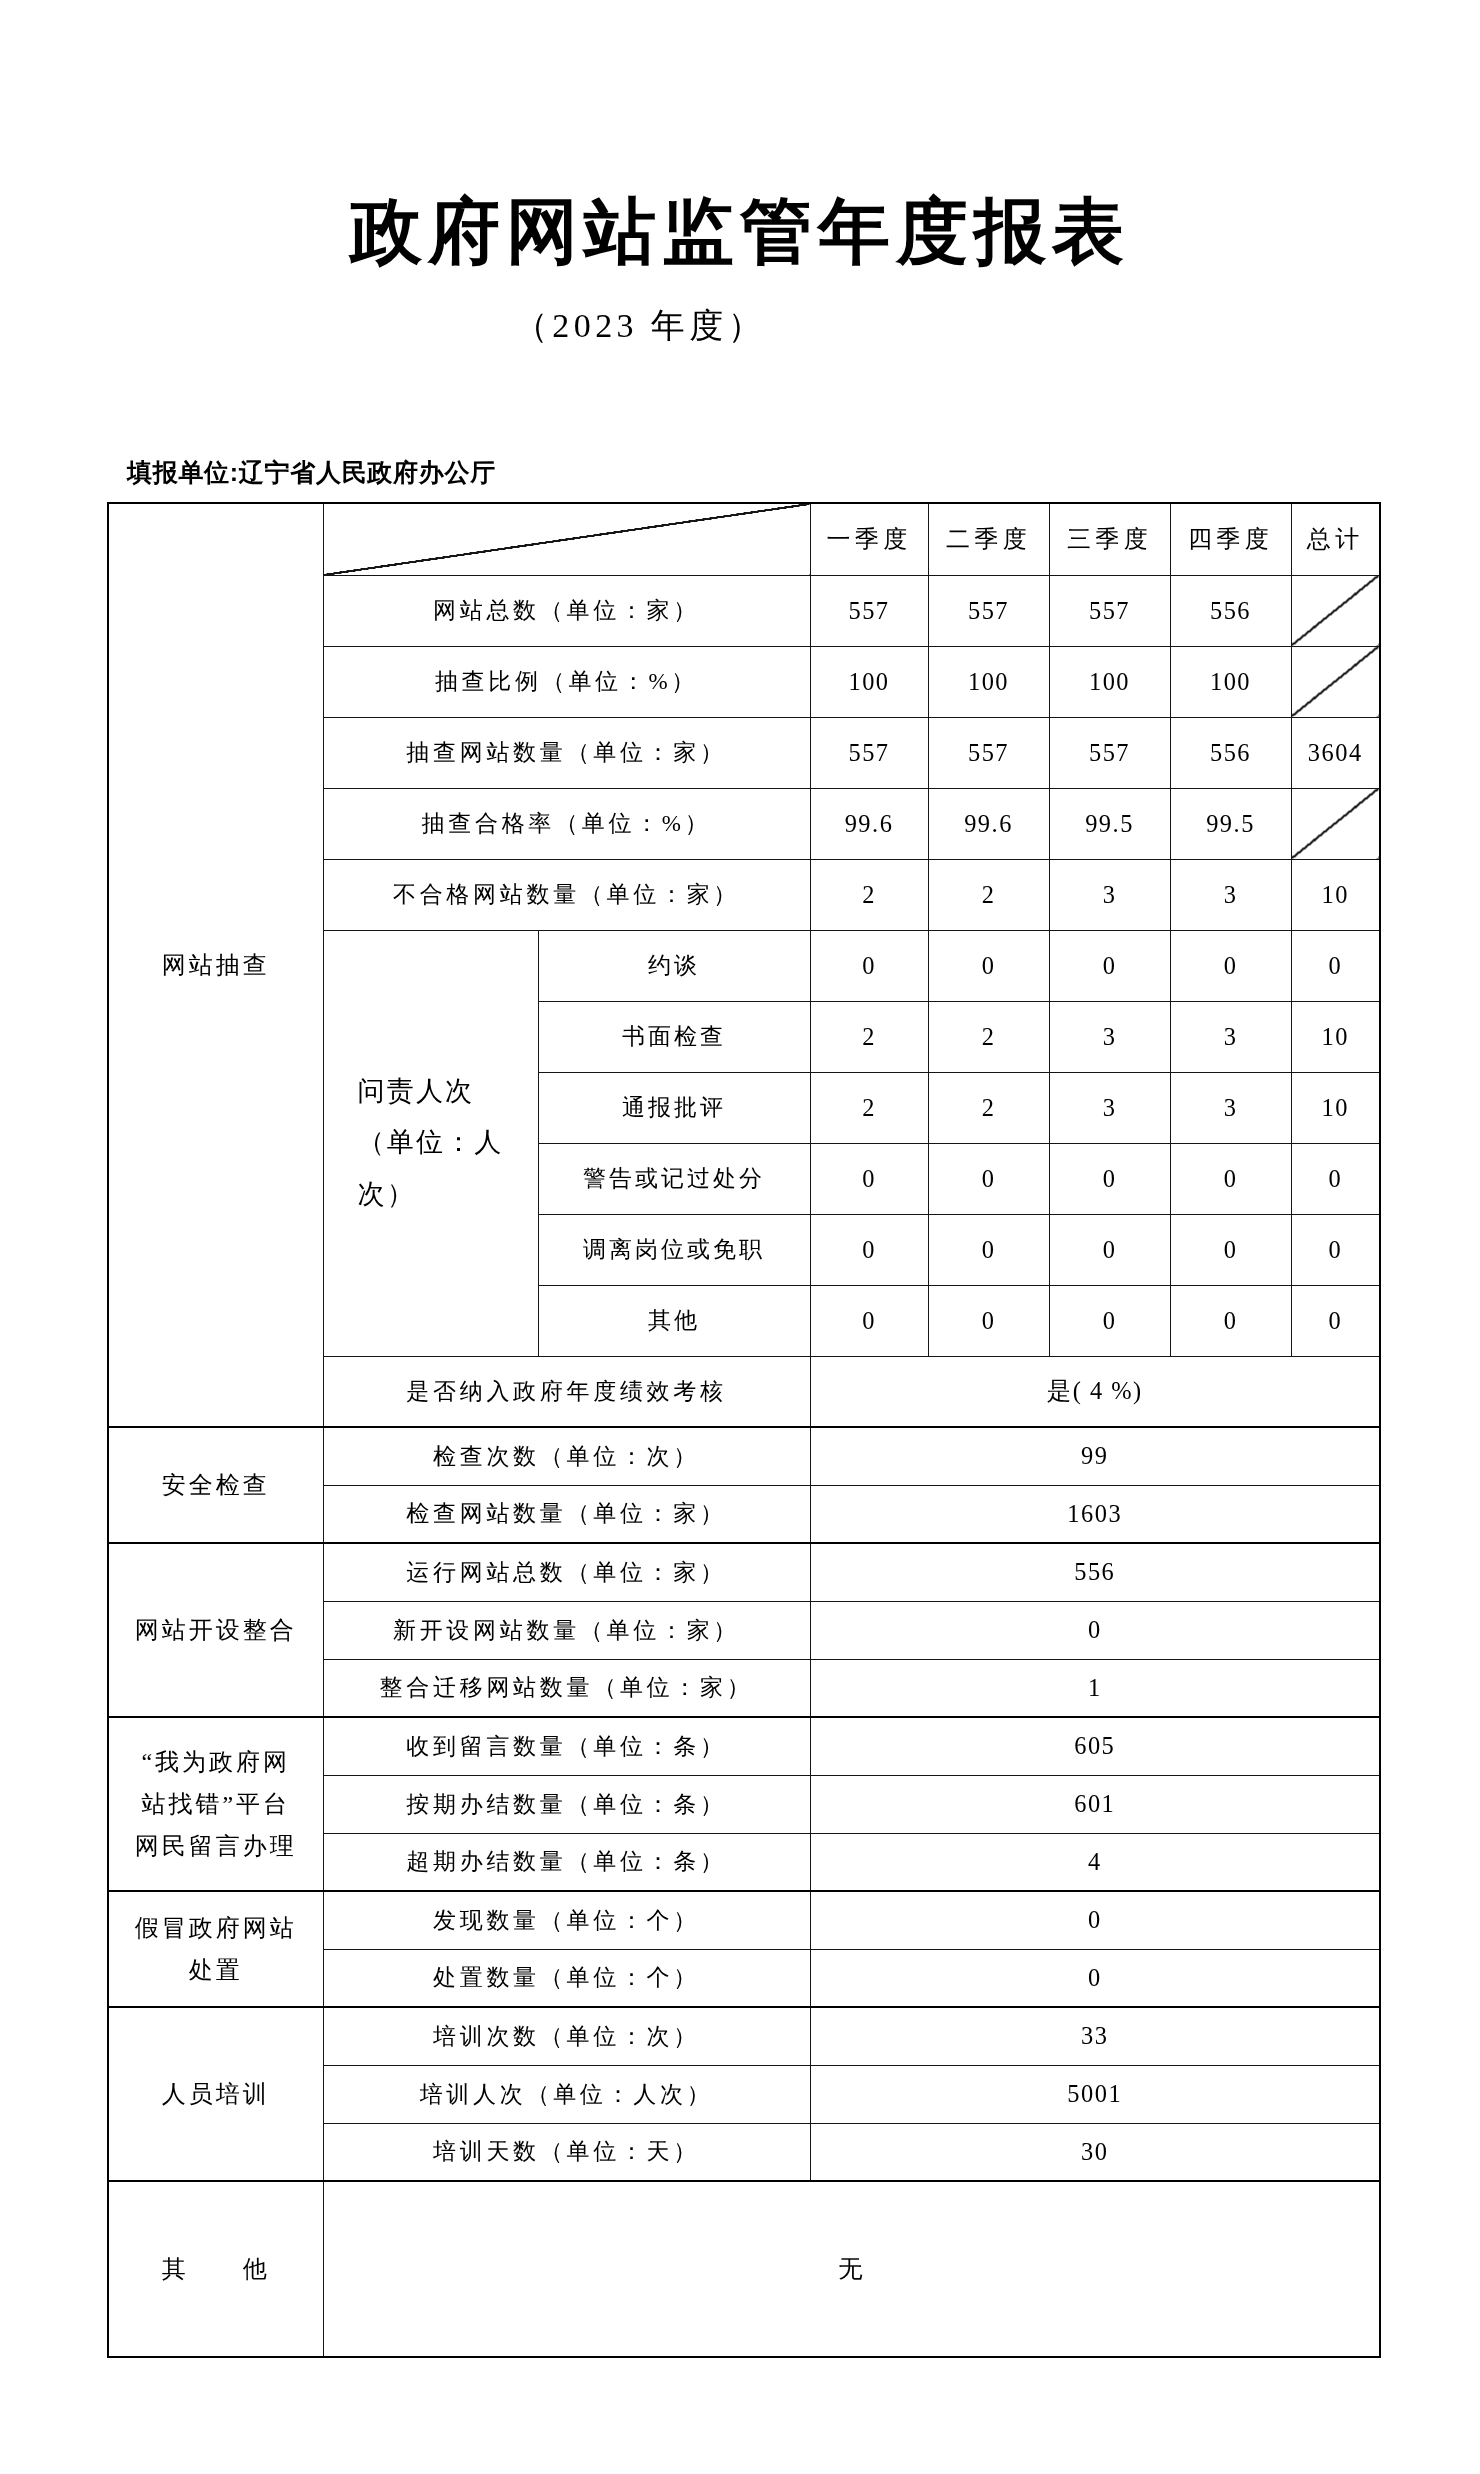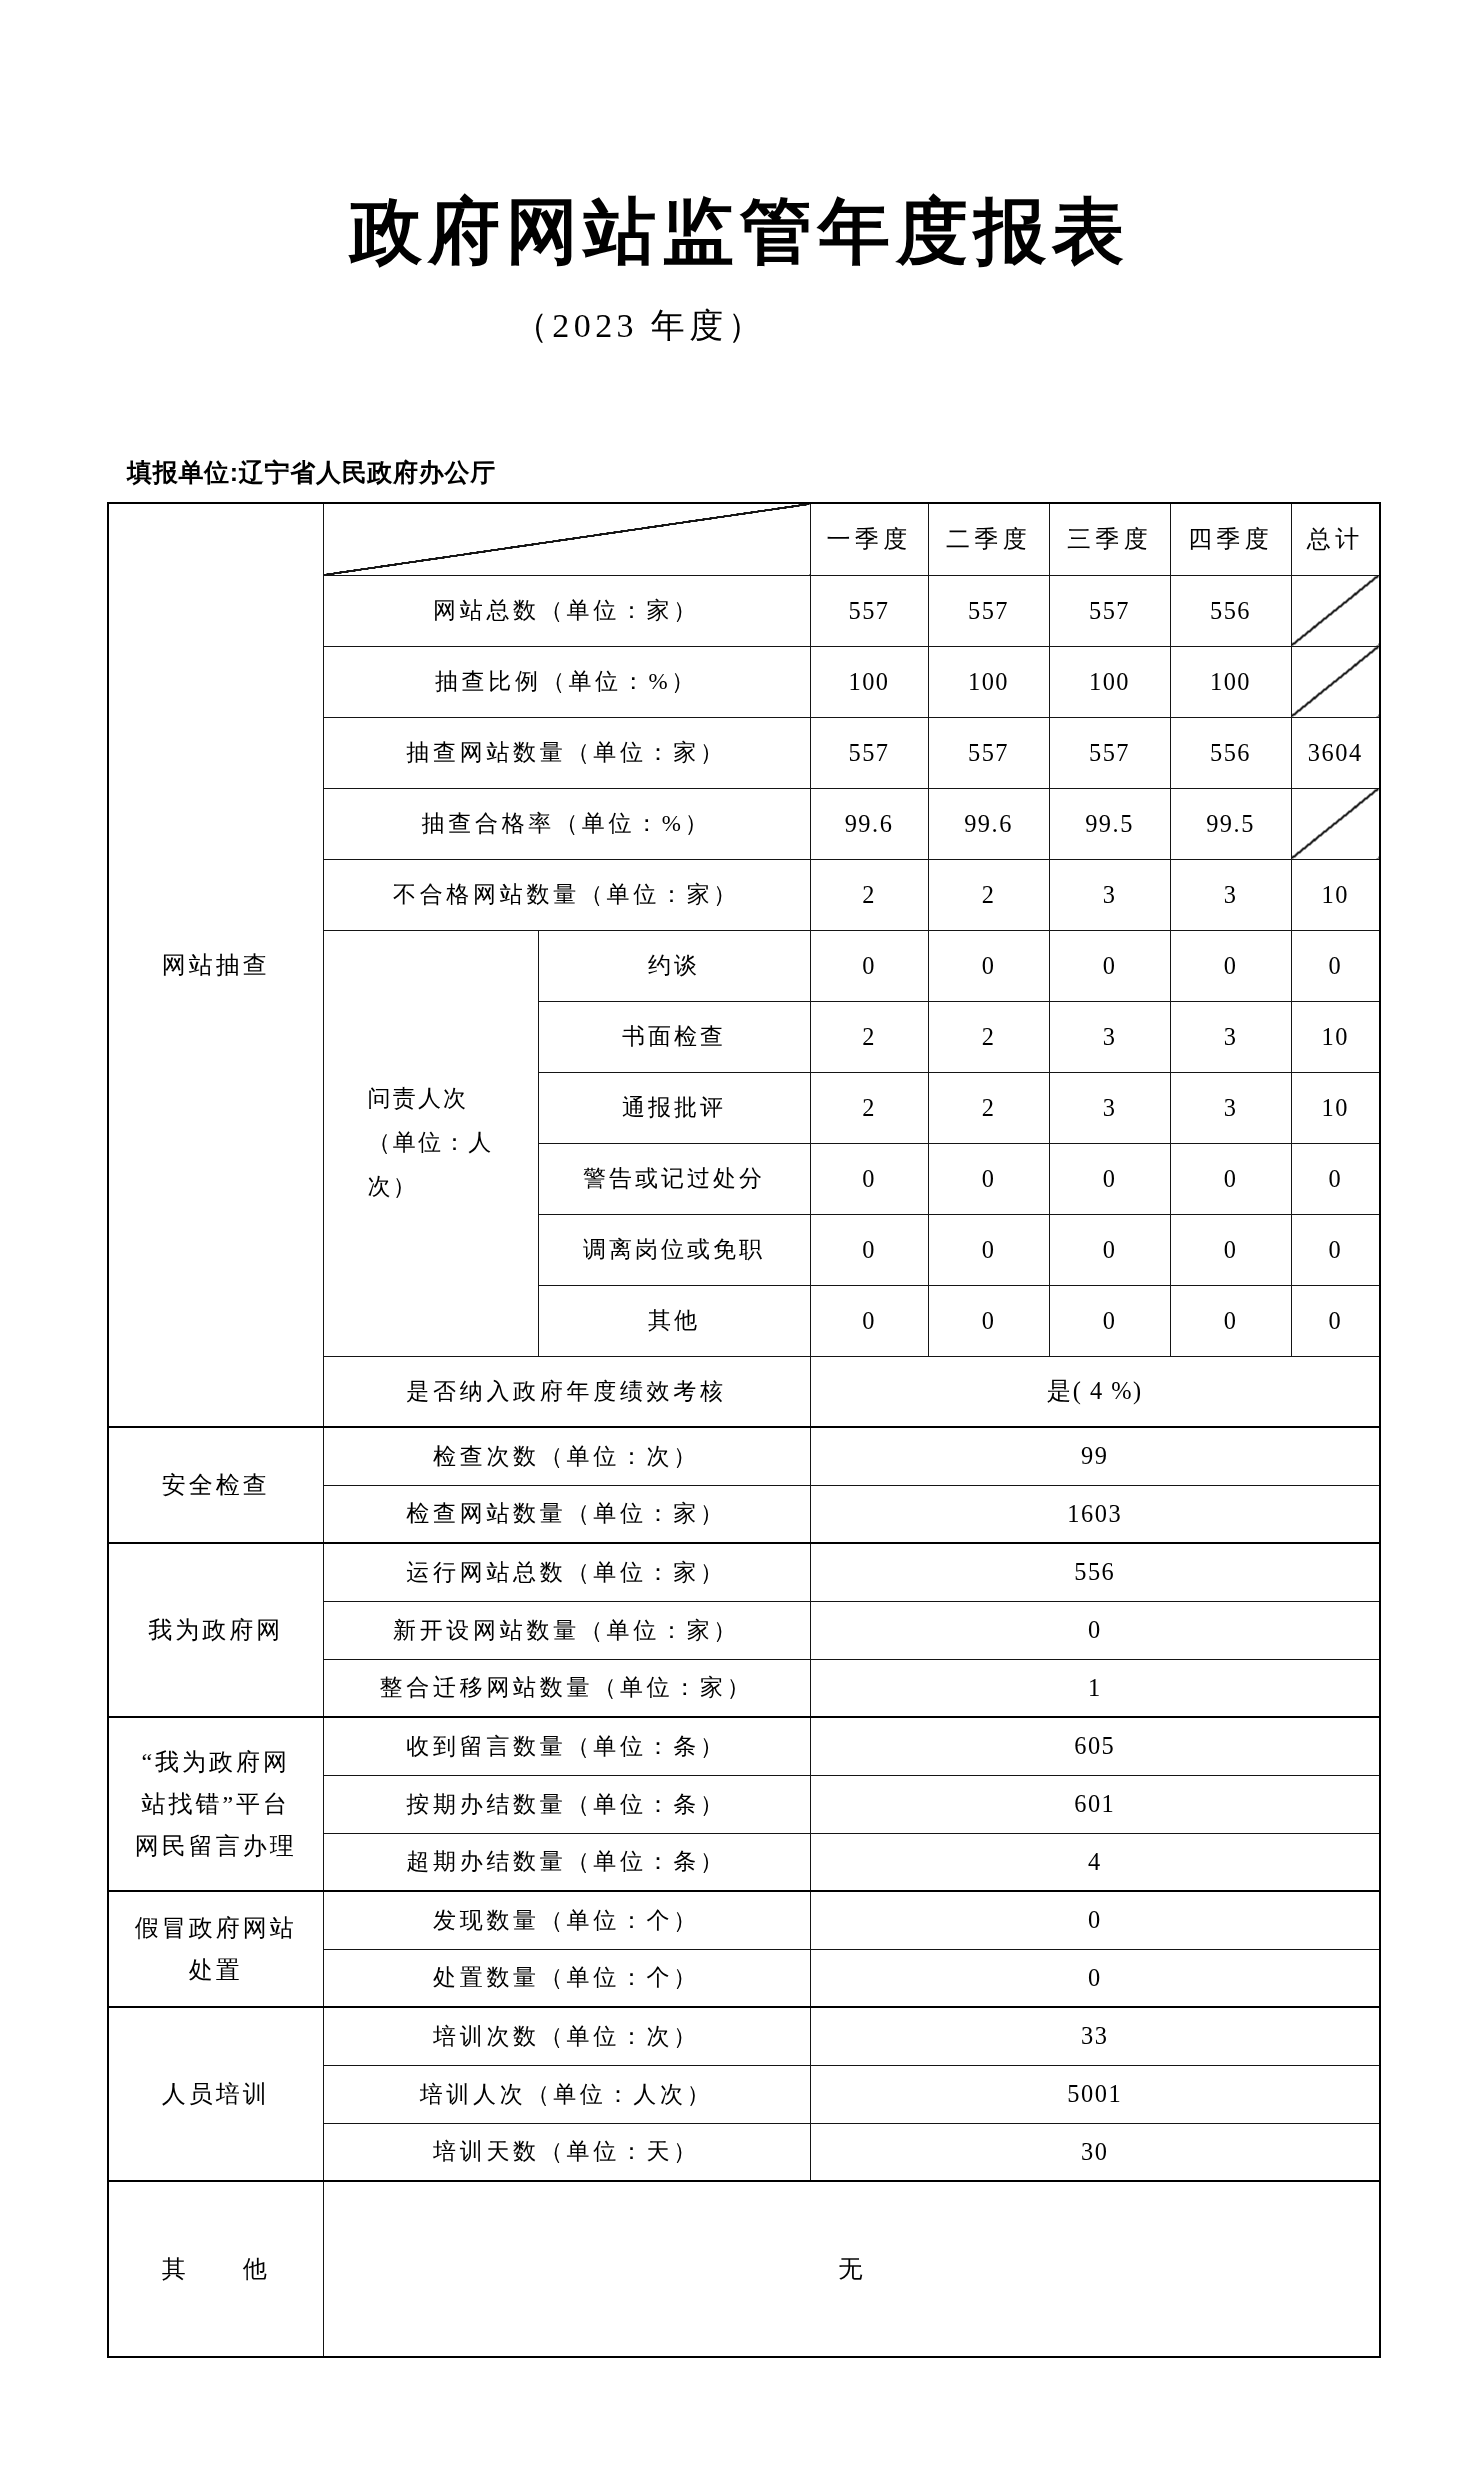--- a/index.html
+++ b/index.html
@@ -54,21 +54,21 @@
   tr.sec td{border-top:2.2px solid #000;}
   .r-h{height:72px;}
   .r-q{height:71px;}
   .r-s{height:58px;}
   .r-other{height:176px;}
   td.hdr{font-size:24px;letter-spacing:4.4px;}
   td.lbl{font-size:23px;letter-spacing:3.7px;}
   td.cat{font-size:24px;letter-spacing:3px;line-height:1.75;white-space:pre-line;margin-top:25px;}
   td.num{font-size:24.4px;letter-spacing:1.5px;}
   td.sub-lbl{font-size:23px;letter-spacing:3px;}
-  td.acc-cell{font-size:23px;letter-spacing:2.2px;text-align:center;}
+  td.acc-cell{font-size:27px;letter-spacing:2.2px;text-align:center;}
   td.acc-cell .inner{
     display:inline-block;text-align:left;white-space:pre-line;line-height:1.9;
   }
   td.total-val{vertical-align:top;padding-top:7.4px;}
   td.diag{
     background-image:linear-gradient(to bottom right,
       transparent calc(50% - 1.1px),
       #161616 calc(50% - 1.1px),
       #161616 calc(50% + 1.1px),
       transparent calc(50% + 1.1px));
@@ -208,21 +208,21 @@
         <td class="cat" rowspan="2">安全检查</td>
         <td class="lbl" colspan="2">检查次数（单位：次）</td>
         <td class="num" colspan="5">99</td>
       </tr>
       <tr class="r-s">
         <td class="lbl" colspan="2">检查网站数量（单位：家）</td>
         <td class="num" colspan="5">1603</td>
       </tr>
 
       <tr class="r-s sec">
-        <td class="cat" rowspan="3">我为政府网</td>
+        <td class="cat" rowspan="3">网站开设整合</td>
         <td class="lbl" colspan="2">运行网站总数（单位：家）</td>
         <td class="num" colspan="5">556</td>
       </tr>
       <tr class="r-s">
         <td class="lbl" colspan="2">新开设网站数量（单位：家）</td>
         <td class="num" colspan="5">0</td>
       </tr>
       <tr class="r-s">
         <td class="lbl" colspan="2">整合迁移网站数量（单位：家）</td>
         <td class="num" colspan="5">1</td>

